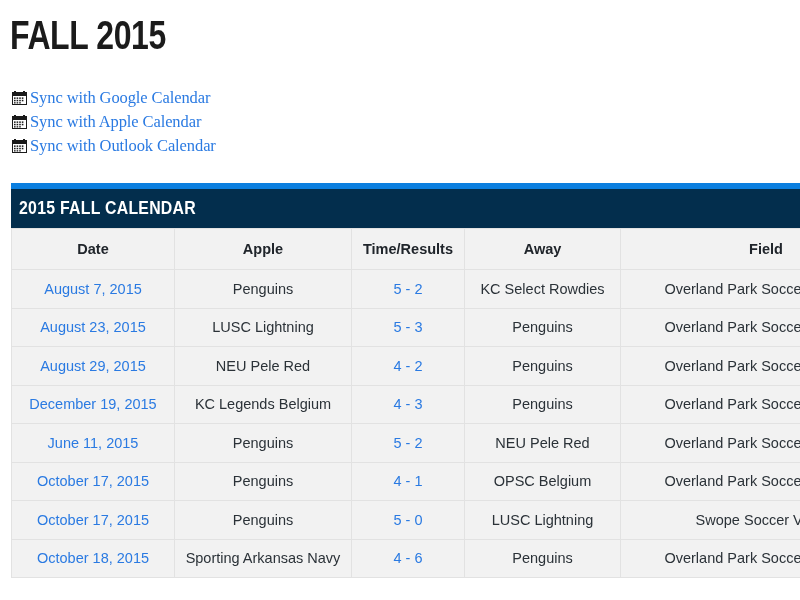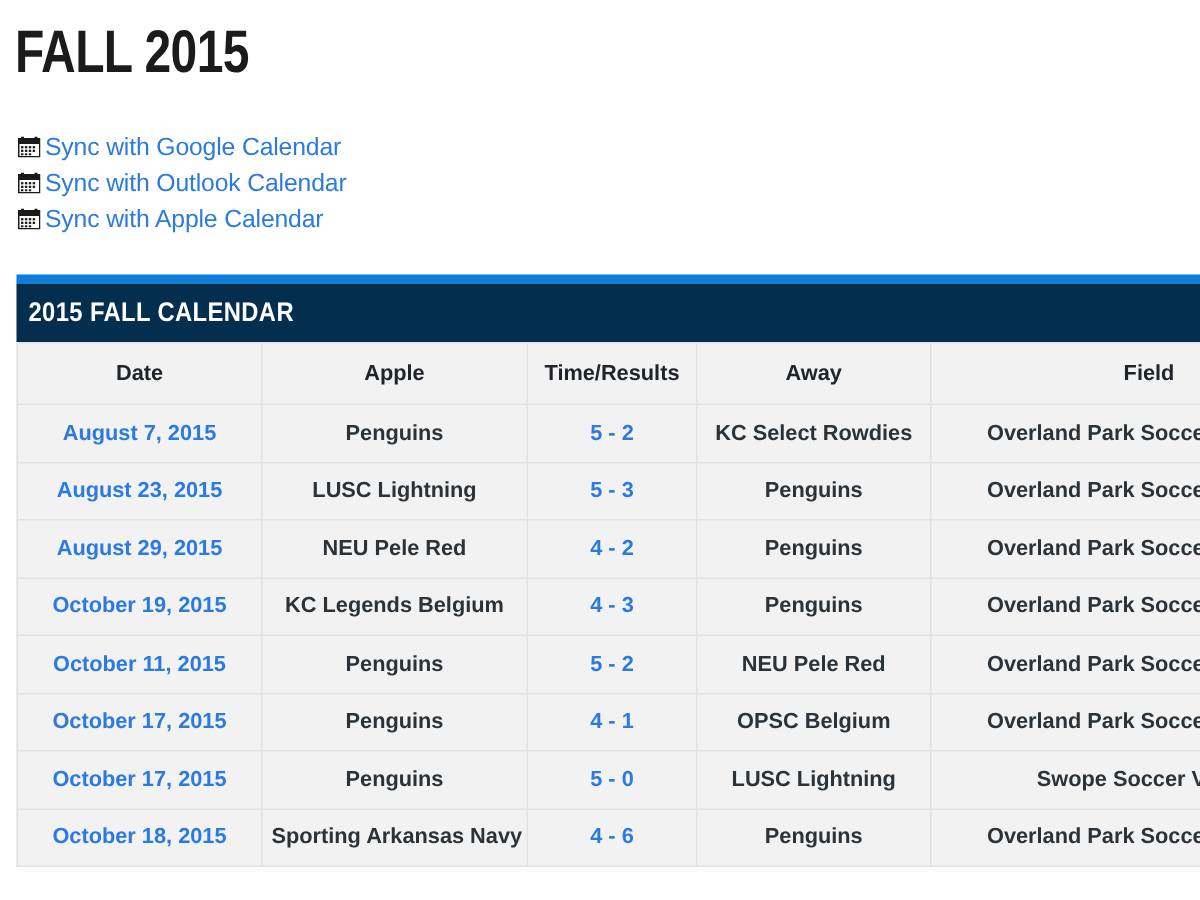--- a/index.html
+++ b/index.html
@@ -55,20 +55,21 @@
     flex: 0 0 auto;
     display: block;
   }
   .sync-link {
     font-size: 16.5px;
     line-height: 20px;
     color: #2a7ae2;
     text-decoration: none;
     cursor: pointer;
     letter-spacing: -0.1px;
+    font-family: Liberation Serif, serif;
   }
 
   
   .panel {
     position: absolute;
     left: 11px;
     top: 183px;
     width: 900px;   
     background: #f2f2f2;
   }
@@ -109,21 +110,20 @@
   table.cal col.c-away  { width: 156px; }
   table.cal col.c-field { width: 291px; }
 
   table.cal th,
   table.cal td {
     border: 1px solid #e2e2e2;
     text-align: center;
     background: #f2f2f2;
     overflow: hidden;
     white-space: nowrap;
-    font-weight: bold;
   }
   table.cal th {
     height: 35px;
     font-size: 14.5px;
     font-weight: bold;
     color: #20252b;
     padding: 12px 6px;
   }
   table.cal td {
     height: 38.5px;
@@ -182,21 +182,21 @@
             <rect x="9.8" y="6.4" width="1.6" height="1.5"></rect>
             <rect x="2" y="8.8" width="1.6" height="1.5"></rect>
             <rect x="4.6" y="8.8" width="1.6" height="1.5"></rect>
             <rect x="7.2" y="8.8" width="1.6" height="1.5"></rect>
             <rect x="9.8" y="8.8" width="1.6" height="1.5"></rect>
             <rect x="2" y="11.2" width="1.6" height="1.3"></rect>
             <rect x="4.6" y="11.2" width="1.6" height="1.3"></rect>
             <rect x="7.2" y="11.2" width="1.6" height="1.3"></rect>
           </g>
         </svg>
-        <a class="sync-link">Sync with Outlook Calendar</a>
+        <a class="sync-link">Sync with Apple Calendar</a>
       </li>
       <li class="sync-row">
         <svg class="cal-icon" viewBox="0 0 15 14">
           <rect x="0.5" y="1.5" width="14" height="12" fill="#ffffff" stroke="#1a1a1a"></rect>
           <rect x="0.5" y="1.5" width="14" height="3.5" fill="#1a1a1a"></rect>
           <rect x="2" y="0" width="2" height="2.5" fill="#1a1a1a"></rect>
           <rect x="11" y="0" width="2" height="2.5" fill="#1a1a1a"></rect>
           <g fill="#1a1a1a">
             <rect x="2" y="6.4" width="1.6" height="1.5"></rect>
             <rect x="4.6" y="6.4" width="1.6" height="1.5"></rect>
@@ -204,21 +204,21 @@
             <rect x="9.8" y="6.4" width="1.6" height="1.5"></rect>
             <rect x="2" y="8.8" width="1.6" height="1.5"></rect>
             <rect x="4.6" y="8.8" width="1.6" height="1.5"></rect>
             <rect x="7.2" y="8.8" width="1.6" height="1.5"></rect>
             <rect x="9.8" y="8.8" width="1.6" height="1.5"></rect>
             <rect x="2" y="11.2" width="1.6" height="1.3"></rect>
             <rect x="4.6" y="11.2" width="1.6" height="1.3"></rect>
             <rect x="7.2" y="11.2" width="1.6" height="1.3"></rect>
           </g>
         </svg>
-        <a class="sync-link">Sync with Apple Calendar</a>
+        <a class="sync-link">Sync with Outlook Calendar</a>
       </li>
     </ul>
 
   <div class="panel">
     <div class="panel-accent"></div>
     <div class="panel-head">
       <span class="panel-head-title">2015 FALL CALENDAR</span>
     </div>
 
     <table class="cal">
@@ -254,28 +254,28 @@
             <td class="field-cell">Overland Park Soccer Complex</td>
           </tr>
           <tr>
             <td class="link-cell"><a>August 29, 2015</a></td>
             <td>NEU Pele Red</td>
             <td class="link-cell"><a>4 - 2</a></td>
             <td>Penguins</td>
             <td class="field-cell">Overland Park Soccer Complex</td>
           </tr>
           <tr>
-            <td class="link-cell"><a>October 19, 2015</a></td>
+            <td class="link-cell"><a>December 19, 2015</a></td>
             <td>KC Legends Belgium</td>
             <td class="link-cell"><a>4 - 3</a></td>
             <td>Penguins</td>
             <td class="field-cell">Overland Park Soccer Complex</td>
           </tr>
           <tr>
-            <td class="link-cell"><a>October 11, 2015</a></td>
+            <td class="link-cell"><a>June 11, 2015</a></td>
             <td>Penguins</td>
             <td class="link-cell"><a>5 - 2</a></td>
             <td>NEU Pele Red</td>
             <td class="field-cell">Overland Park Soccer Complex</td>
           </tr>
           <tr>
             <td class="link-cell"><a>October 17, 2015</a></td>
             <td>Penguins</td>
             <td class="link-cell"><a>4 - 1</a></td>
             <td>OPSC Belgium</td>

